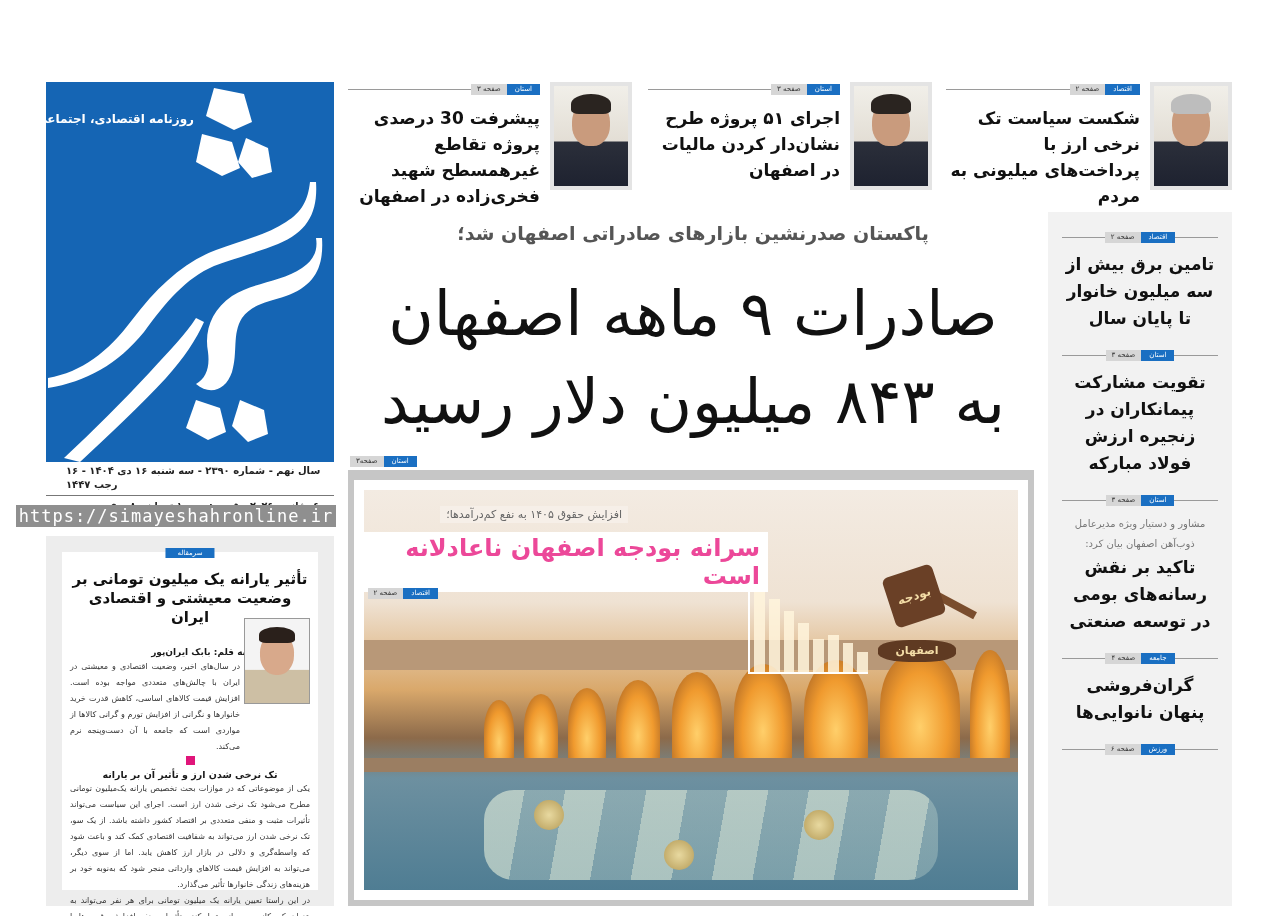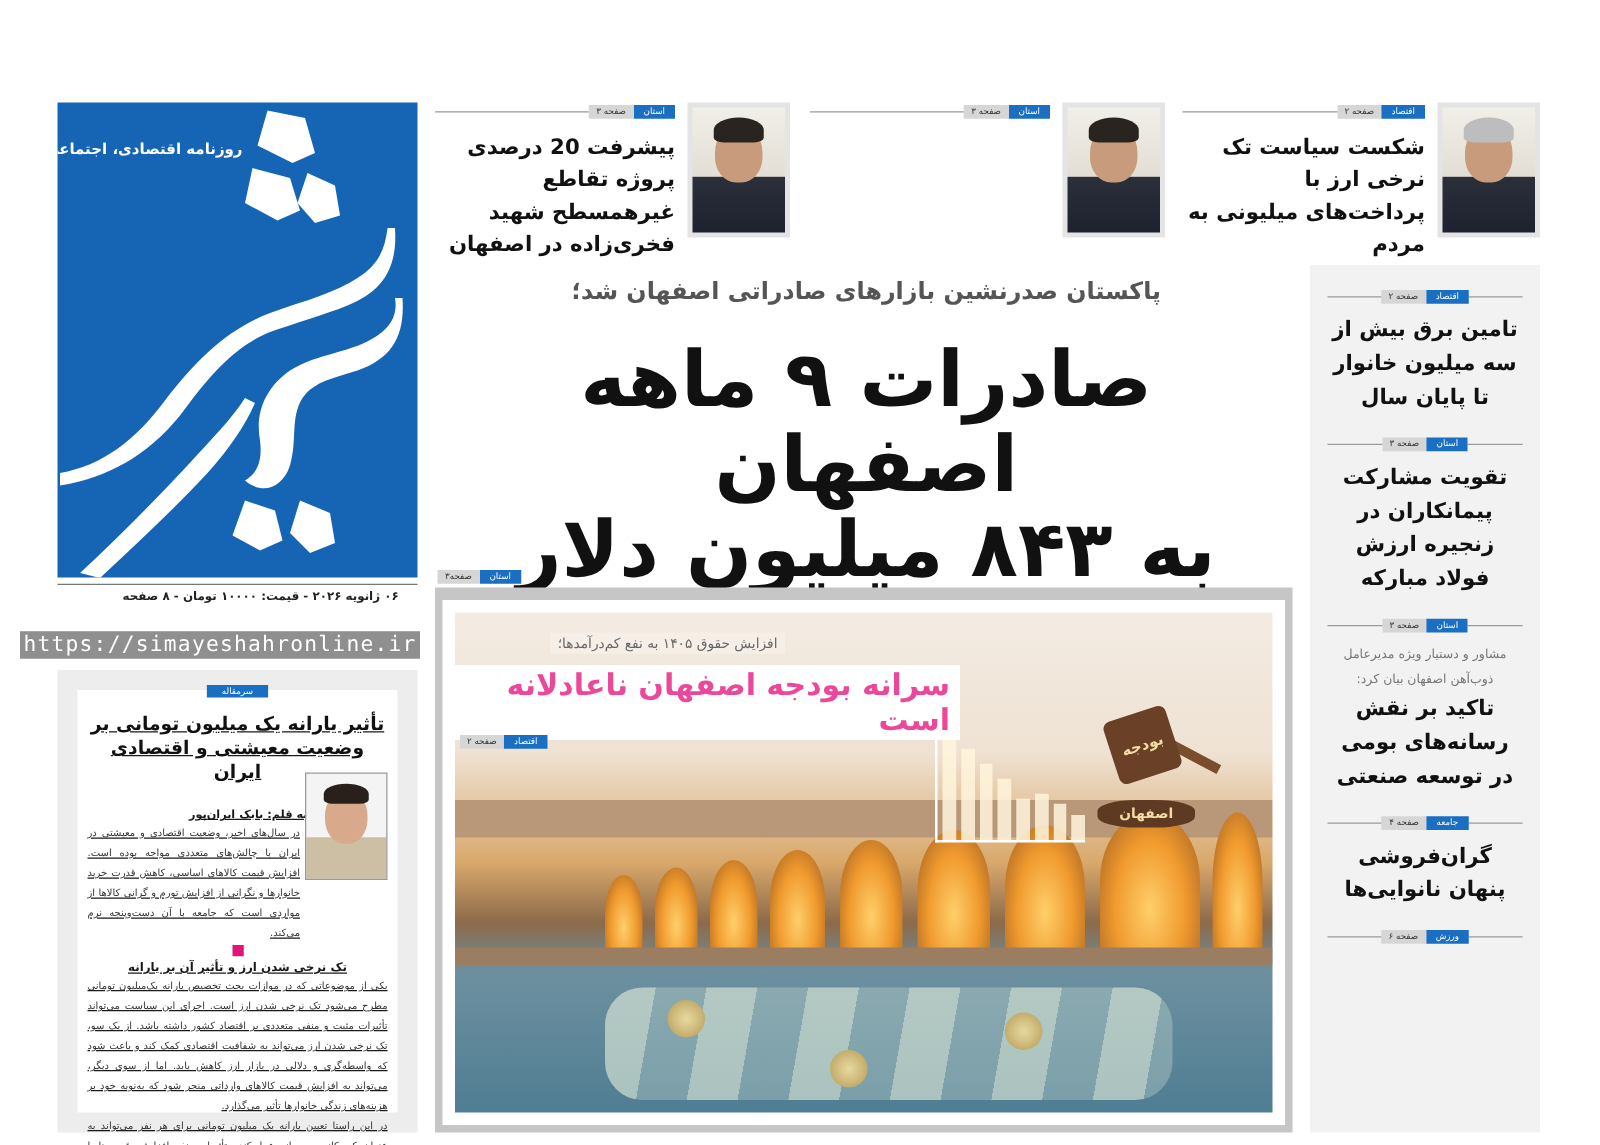--- a/index.html
+++ b/index.html
@@ -28,37 +28,37 @@
   .masthead { position: absolute; left: 46px; top: 82px; width: 288px; height: 380px; background: #1565b4; overflow: hidden; }
   .masthead .subtitle { position: absolute; right: 140px; top: 30px; color: #fff; font-weight: bold; font-size: 12px; white-space: nowrap; }
   .masthead svg { position: absolute; left: 0; top: 0; }
   .mast-info { position: absolute; left: 46px; top: 464px; width: 288px; text-align: left; direction: rtl; }
   .mast-info .l1 { font-size: 10px; font-weight: bold; text-align: left; padding-left: 20px; line-height: 14px; color: #222; }
   .mast-info .sep { height: 1px; background: #777; margin: 3px 0; }
   .mast-info .l2 { font-size: 9.5px; font-weight: bold; text-align: left; padding-left: 52px; line-height: 13px; color: #222; }
   .url { position: absolute; left: 16px; top: 505px; width: 320px; height: 22px; background: #8f8f8f; color: #fff; font-family: "DejaVu Sans Mono", monospace; font-size: 17px; line-height: 22px; text-align: center; direction: ltr; letter-spacing: 1px; }
 
   
-  .editorial { position: absolute; left: 46px; top: 536px; width: 288px; height: 370px; background: #ededed; padding: 16px; text-decoration: underline; }
+  .editorial { position: absolute; left: 46px; top: 536px; width: 288px; height: 370px; background: #ededed; padding: 16px; }
   .editorial .inner { background: #fff; width: 100%; height: 100%; position: relative; padding: 6px 8px; }
   .editorial .kicker-tag { position: absolute; left: 50%; top: -4px; transform: translateX(-50%); background: #1a6fc2; color: #fff; font-size: 7px; padding: 1px 12px; }
   .editorial .headline { font-weight: bold; font-size: 15px; line-height: 19px; text-align: center; margin-top: 12px; color: #111; }
   .editorial .byline { font-weight: bold; font-size: 9px; text-align: right; margin-top: 20px; padding-right: 64px; }
   .editorial .author-photo { position: absolute; right: 8px; top: 66px; width: 66px; height: 86px; border: 1px solid #999; background: linear-gradient(180deg,#f4f4f4 0%,#f4f4f4 60%,#cdbfa4 61%,#cdbfa4 100%); overflow: hidden; }
   .editorial .author-photo::before { content:""; position:absolute; left:50%; top:14px; width:34px; height:42px; margin-left:-17px; border-radius:46%; background:#d8a98b; }
   .editorial .author-photo::after { content:""; position:absolute; left:50%; top:8px; width:36px; height:16px; margin-left:-18px; border-radius:50% 50% 20% 20%; background:#2a201b; }
   .editorial p { font-size: 8px; line-height: 16px; text-align: justify; color: #333; }
   .editorial .p1 { padding-right: 70px; margin-top: 2px; }
   .editorial .subhead { font-weight: bold; font-size: 9.5px; margin: 1px 0; display: flex; align-items: center; gap: 4px; flex-direction: column; }
   .editorial .subhead .mark { display: inline-block; width: 9px; height: 9px; background: #e0157a; }
   .editorial .more { font-weight: bold; font-size: 8px; }
 
   
   .kicker { position: absolute; left: 348px; top: 222px; width: 690px; text-align: center; font-weight: bold; font-size: 19px; color: #555; }
-  .lead { position: absolute; left: 348px; top: 270px; width: 690px; text-align: center; font-weight: bold; font-size: 62px; line-height: 68px; color: #111; letter-spacing: -1px; }
+  .lead { position: absolute; left: 348px; top: 270px; width: 690px; text-align: center; font-weight: normal; font-size: 62px; line-height: 88px; color: #111; letter-spacing: -1px; }
   .lead-tag { position: absolute; left: 350px; top: 448px; }
 
   
   .feature { position: absolute; left: 348px; top: 470px; width: 686px; height: 436px; background: #c6c6c6; padding: 10px 6px 6px 6px; }
   .feature .frame { width: 100%; height: 100%; background: #fff; padding: 10px; }
   .feature .scene { width: 100%; height: 100%; position: relative; overflow: hidden;
     background: linear-gradient(180deg, #f3ebe2 0%, #efe2d3 28%, #d9a86b 50%, #8c6a4a 62%, #6d90a0 72%, #4f7d93 100%); }
   .bridge { position: absolute; left: 0; right: 0; top: 150px; height: 120px; }
   .arch { position: absolute; bottom: 0; border-radius: 50% 50% 0 0; background: radial-gradient(ellipse at 50% 70%, #ffcf6a 0%, #f09a2e 50%, #9c5b23 100%); }
   .pier { position: absolute; background: #9b7e62; }
@@ -104,54 +104,56 @@
       <div class="img"></div>
     </div>
   <div class="text">
     <div class="rule-tag">
       <span class="tag">
           <span class="sec">استان</span>
           <span class="pg">صفحه ۳</span>
         </span>
       <span class="line"></span>
     </div>
+    <div class="title">اجرای ۵۱ پروژه طرح نشان‌دار کردن مالیات در اصفهان</div>
   </div>
 </div>
 <div class="teaser" style="left:348px; width:284px;">
   <div class="photo">
       <div class="img"></div>
     </div>
   <div class="text">
     <div class="rule-tag">
       <span class="tag">
           <span class="sec">استان</span>
           <span class="pg">صفحه ۳</span>
         </span>
       <span class="line"></span>
     </div>
-    <div class="title">پیشرفت 20 درصدی پروژه تقاطع غیرهمسطح شهید فخری‌زاده در اصفهان</div>
+    <div class="title">پیشرفت 30 درصدی پروژه تقاطع غیرهمسطح شهید فخری‌زاده در اصفهان</div>
   </div>
 </div>
 
 <div class="masthead">
   <svg width="288" height="380" viewBox="0 0 288 380">
     <g fill="#ffffff">
       <path d="M168 6 L198 12 L206 40 L188 48 L160 34 Z"></path>
       <path d="M156 52 L186 60 L194 86 L176 94 L150 80 Z"></path>
       <path d="M200 56 L222 66 L226 90 L206 96 L192 80 Z"></path>
       <path d="M270 100 C272 130 262 150 232 162 C212 170 190 176 168 184 C140 196 120 220 98 250 C72 282 40 300 2 306 L2 296 C36 290 62 270 86 238 C112 204 138 180 170 168 C198 158 222 152 240 140 C256 130 262 118 264 100 Z"></path>
       <path d="M276 156 C278 186 268 204 240 214 C222 220 206 222 196 236 C186 252 192 270 186 290 C180 308 164 314 150 302 C160 296 164 286 162 270 C158 248 166 228 186 214 C208 200 236 200 256 186 C268 178 272 168 270 156 Z"></path>
       <path d="M150 236 C140 252 124 268 104 290 C76 320 48 348 18 376 L34 380 C64 352 94 324 120 296 C138 276 150 258 158 240 Z"></path>
       <path d="M150 318 L174 326 L180 350 L162 358 L140 346 Z"></path>
       <path d="M194 318 L218 328 L222 352 L202 360 L186 344 Z"></path>
     </g>
   </svg>
   <div class="subtitle">روزنامه اقتصادی، اجتماعی</div>
 </div>
 <div class="mast-info">
+  <div class="l1">سال نهم - شماره ۲۳۹۰ - سه شنبه ۱۶ دی ۱۴۰۴ - ۱۶ رجب ۱۴۴۷</div>
   <div class="sep"></div>
   <div class="l2">۰۶ ژانویه ۲۰۲۶ - قیمت: ۱۰۰۰۰ تومان - ۸ صفحه</div>
 </div>
 <div class="url">https://simayeshahronline.ir</div>
 
 <div class="editorial">
   <div class="inner">
     <div class="kicker-tag">سرمقاله</div>
     <div class="headline">تأثیر یارانه یک میلیون تومانی بر وضعیت معیشتی و اقتصادی ایران</div>
     <div class="byline">به قلم: بابک ایران‌پور</div>

